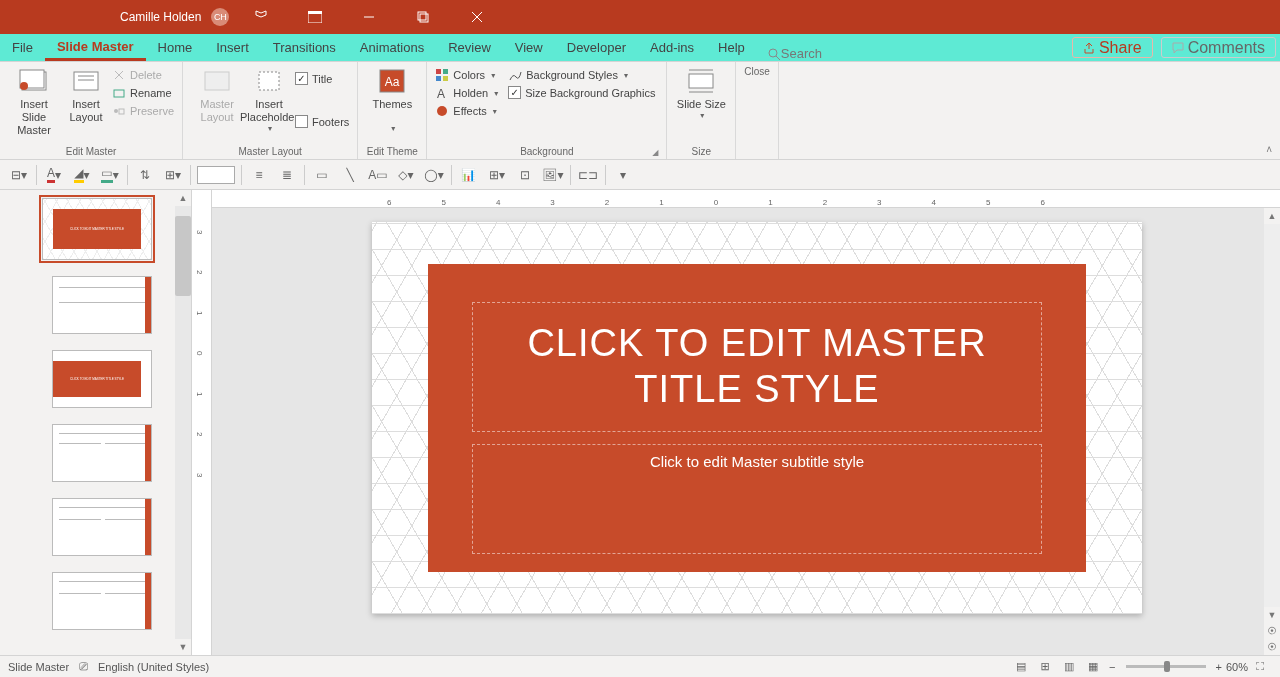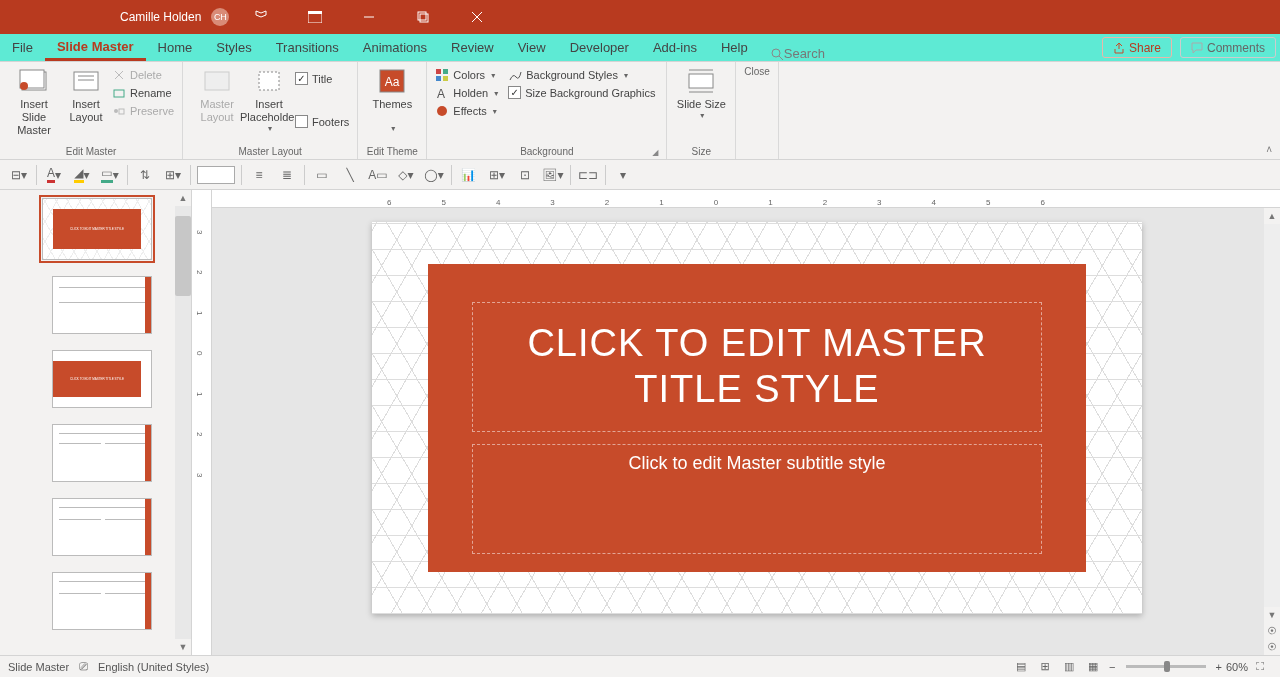--- a/index.html
+++ b/index.html
@@ -12,21 +12,21 @@
 .titlebar .avatar { width: 18px; height: 18px; border-radius: 50%; background: #d98b77; display: flex; align-items: center; justify-content: center; font-size: 9px; }
 .titlebar .win-btn { width: 44px; height: 34px; display: flex; align-items: center; justify-content: center; }
 .titlebar svg { display: block; }
 
 
 .tabs { height: 28px; background: #5eead4; border-bottom: 1px solid #d4d4d4; display: flex; align-items: stretch; font-size: 13px; color: #444; }
 .tabs .tab { padding: 0 12px; display: flex; align-items: center; }
 .tabs .tab.active { color: #b83a1f; border-bottom: 3px solid #b83a1f; font-weight: 600; }
 .tabs .search { display: flex; align-items: flex-end; margin-left: 10px; color: #777; }
 .tabs .spacer { flex: 1; }
-.tabs .rbtn { margin: 3px 4px; border: 1px solid #ccc; border-radius: 3px; padding: 2px 10px; display: flex; align-items: center; gap: 4px; font-size: 12px; color: #666; }
+.tabs .rbtn { margin: 3px 4px; border: 1px solid #ccc; border-radius: 3px; padding: 2px 10px; display: flex; align-items: center; gap: 4px; font-size: 16px; color: #666; }
 .tabs .rbtn.share { color: #b83a1f; border-color: #e8b8aa; }
 
 
 .ribbon { height: 98px; background: #f3f2f1; border-bottom: 1px solid #d4d4d4; display: flex; font-size: 11px; color: #444; }
 .group { border-right: 1px solid #d9d9d9; padding: 4px 8px 0 8px; display: flex; flex-direction: column; }
 .group .content { flex: 1; display: flex; align-items: flex-start; }
 .group .label { text-align: center; font-size: 10px; color: #666; padding-bottom: 2px; position: relative; }
 .group .label .dlg-launch { position: absolute; right: 0; bottom: 2px; font-size: 8px; color: #888; }
 .bigbtn { display: flex; flex-direction: column; align-items: center; width: 52px; text-align: center; line-height: 1.2; padding-top: 2px; }
 .bigbtn .ico { width: 32px; height: 28px; margin-bottom: 2px; }
@@ -57,21 +57,21 @@
 .sb .arrow { height:16px; display:flex; align-items:center; justify-content:center; color:#777; font-size:9px; }
 
 .v-ruler { width: 20px; background: #fff; border-right: 1px solid #d4d4d4; position: relative; }
 .editor { flex: 1; display: flex; flex-direction: column; position: relative; background: #e6e6e6; }
 .h-ruler { height: 18px; background: #fff; border-bottom: 1px solid #d4d4d4; font-size: 8px; color: #666; display:flex; align-items:flex-end; padding-left: 0; }
 .slide-wrap { flex: 1; position: relative; overflow: hidden; }
 .slide { position: absolute; left: 160px; top: 14px; width: 770px; height: 392px; background: #fff; box-shadow: 0 2px 6px rgba(0,0,0,0.25); }
 .slide .hexpattern { position: absolute; inset:0; background-image: repeating-linear-gradient(60deg,#ddd 0 1px, transparent 1px 26px), repeating-linear-gradient(-60deg,#ddd 0 1px, transparent 1px 26px), repeating-linear-gradient(0deg,#ddd 0 1px, transparent 1px 26px); }
 .slide .orange { position: absolute; left: 56px; top: 42px; right: 56px; bottom: 42px; background: #c74b2a; }
 .slide .title-ph { position: absolute; left: 100px; top: 80px; right: 100px; height: 130px; border: 1px dashed rgba(255,255,255,0.5); display: flex; align-items: center; justify-content: center; text-align: center; color: #fff; font-size: 38px; font-family: Impact, "Arial Black", sans-serif; letter-spacing: 1px; line-height: 1.2; padding: 10px 30px; }
-.slide .subtitle-ph { position: absolute; left: 100px; top: 222px; right: 100px; height: 110px; border: 1px dashed rgba(255,255,255,0.5); color: #fff; font-size: 18px; text-align: center; padding-top: 8px; }
+.slide .subtitle-ph { position: absolute; left: 100px; top: 222px; right: 100px; height: 110px; border: 1px dashed rgba(255,255,255,0.5); color: #fff; font-size: 15px; text-align: center; padding-top: 8px; }
 
 .editor .right-sb { position:absolute; right:0; top:18px; bottom:0; width:16px; background:#f3f2f1; display:flex; flex-direction:column; }
 .editor .right-sb .track {flex:1; background:#eee;}
 .editor .right-sb .arrow{height:16px;display:flex;align-items:center;justify-content:center;color:#777;font-size:9px;}
 
 
 .status { position: absolute; left:0; right:0; bottom:0; height: 22px; background: #f3f2f1; border-top: 1px solid #d4d4d4; display: flex; align-items: center; font-size: 11px; color: #555; padding: 0 8px; }
 .status .spacer { flex: 1; }
 .status .viewbtn { width: 22px; height: 18px; display: flex; align-items: center; justify-content: center; color: #666; margin: 0 1px; }
 .status .zoom-slider { width: 80px; height: 3px; background: #bbb; position: relative; margin: 0 6px; }
@@ -115,21 +115,21 @@
           <line x1="11" y1="1" x2="1" y2="11" stroke="#fff"></line>
         </svg>
       </span>
   </div>
 </div>
 
 <div class="tabs">
   <div class="tab">File</div>
   <div class="tab active">Slide Master</div>
   <div class="tab">Home</div>
-  <div class="tab">Styles</div>
+  <div class="tab">Insert</div>
   <div class="tab">Transitions</div>
   <div class="tab">Animations</div>
   <div class="tab">Review</div>
   <div class="tab">View</div>
   <div class="tab">Developer</div>
   <div class="tab">Add-ins</div>
   <div class="tab">Help</div>
   <div class="search">
     <svg width="14" height="14">
         <circle cx="6" cy="6" r="4" fill="none" stroke="#888"></circle>

